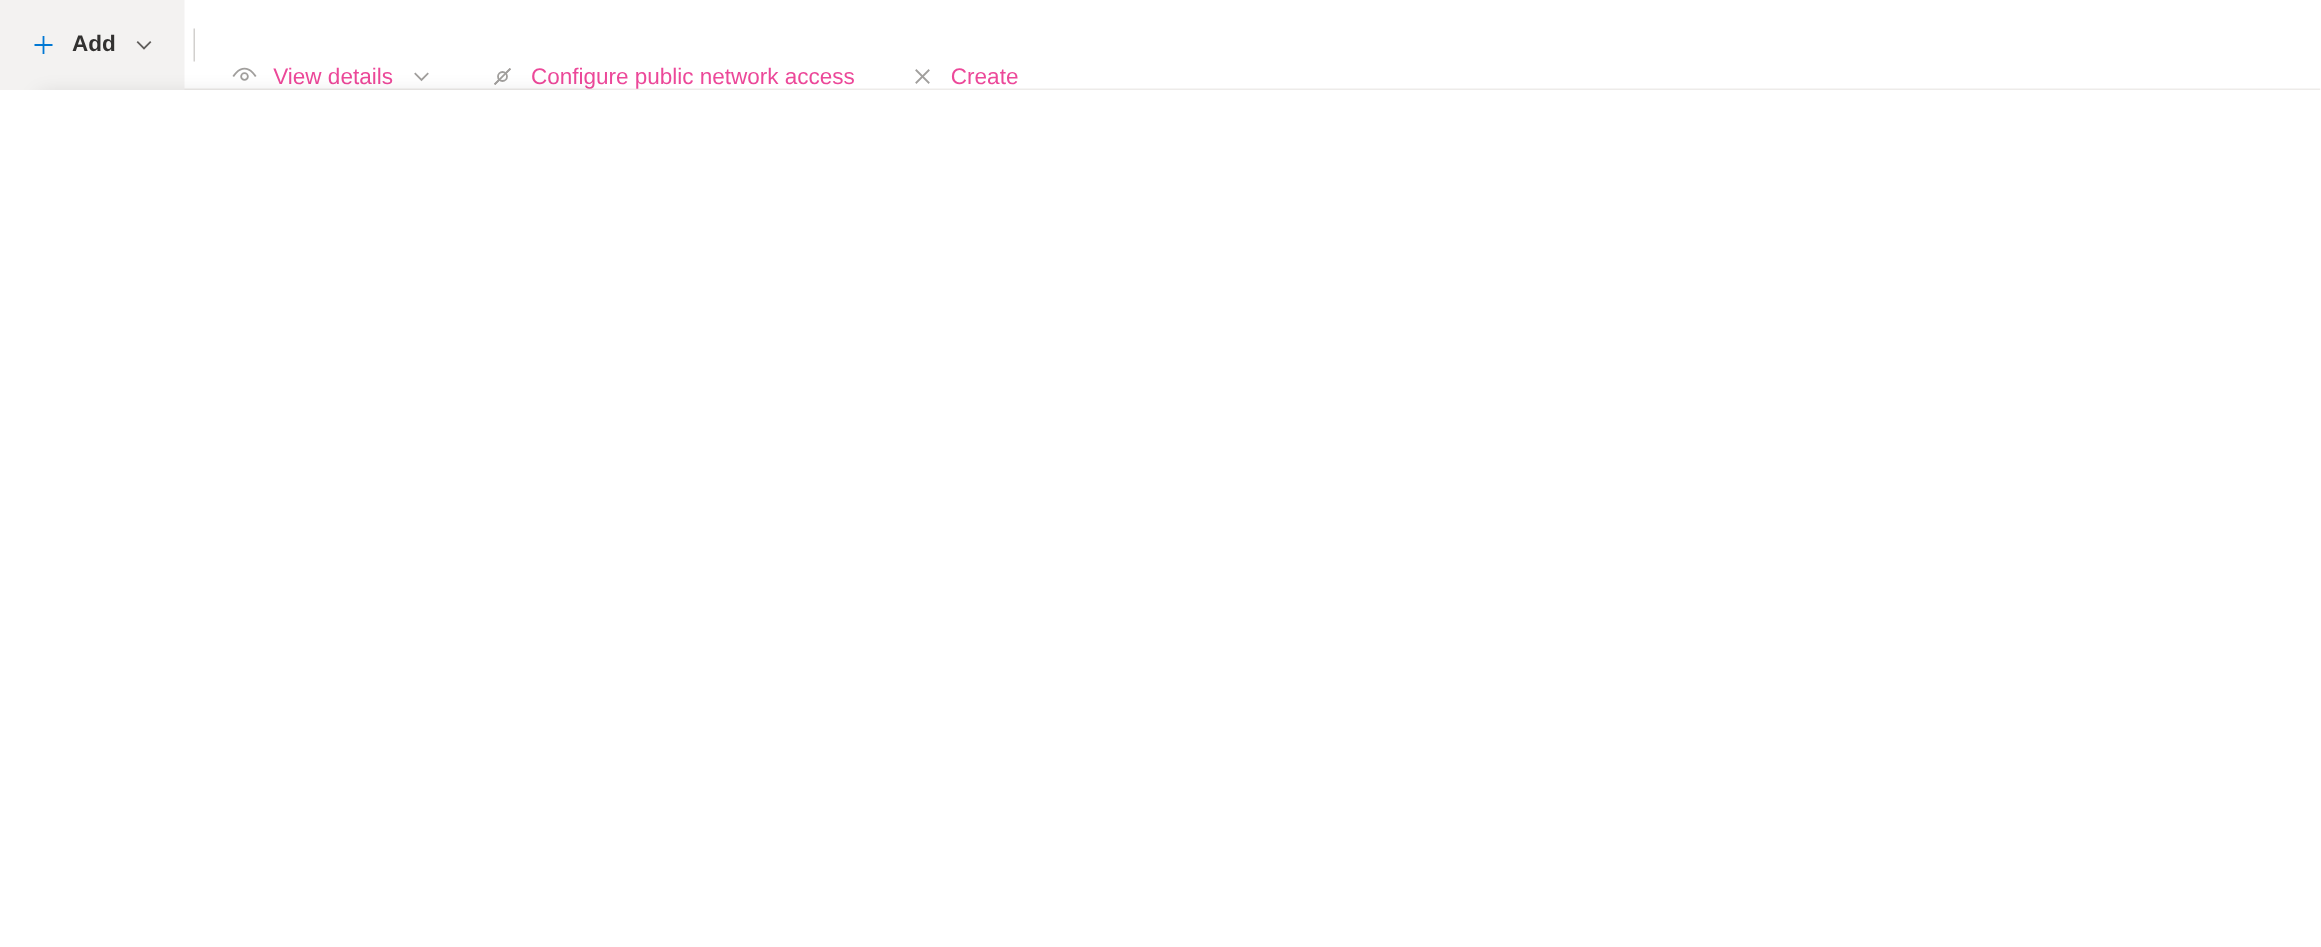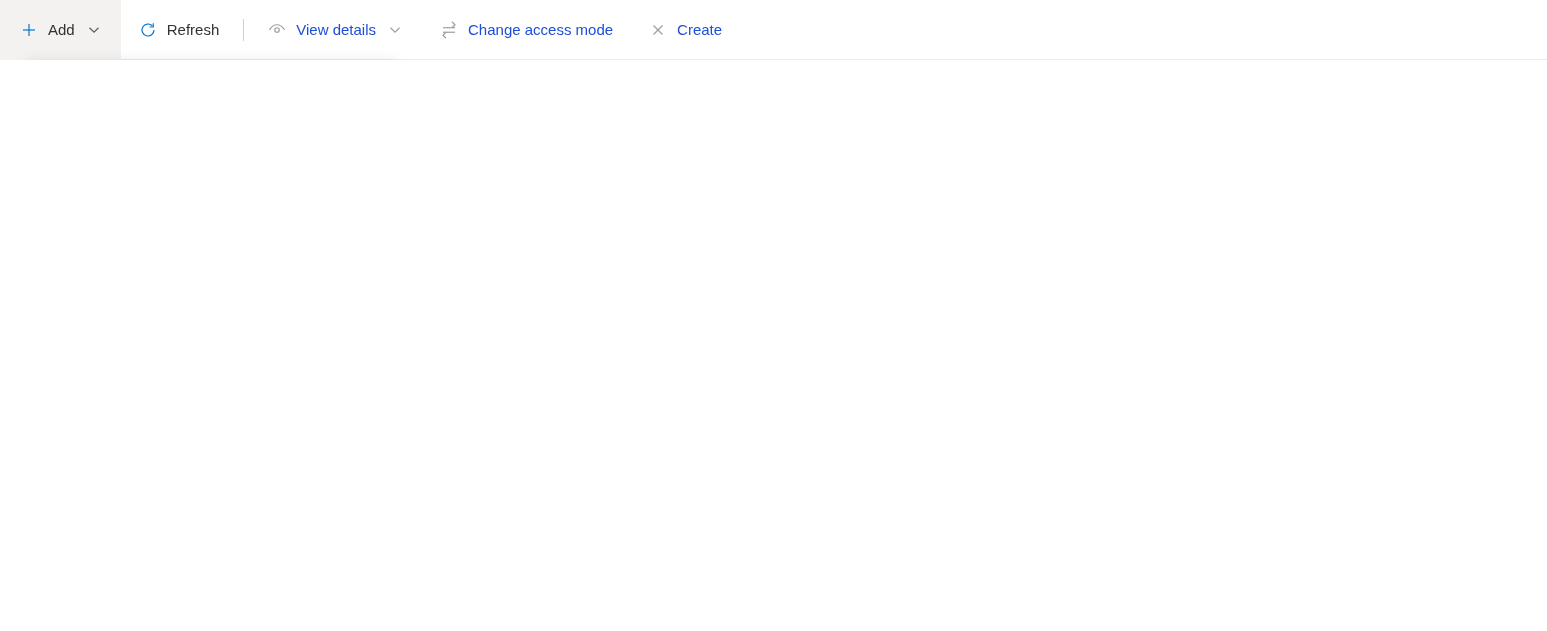--- a/index.html
+++ b/index.html
@@ -26,24 +26,26 @@
     padding: 0 18px;
     color: #323130;
     cursor: pointer;
     gap: 10px;
     font-size: 15px;
   }
   .tb-btn.add-btn {
     background: #f3f2f1;
     padding-left: 20px;
     padding-right: 18px;
+    font-weight: bold;
   }
   .tb-btn.disabled {
-    color: #1d4ed8;
+    color: #ec4899;
     cursor: default;
+    align-items: flex-end;
   }
   .tb-sep {
     width: 1px;
     height: 22px;
     background: #d2d0ce;
     margin: 0 6px;
   }
   .icon {
     display: inline-flex;
     align-items: center;
@@ -222,60 +224,51 @@
       </svg>
     </span>
     <span>Add</span>
     <span class="icon">
       <svg viewBox="0 0 24 24" fill="none" stroke="#605e5c" stroke-width="1.6">
         <polyline points="6 9 12 15 18 9"></polyline>
       </svg>
     </span>
   </div>
 
-  <div class="tb-btn">
-    <span class="icon">
-      <svg viewBox="0 0 24 24" fill="none" stroke="#0078d4" stroke-width="1.6">
-        <path d="M20 12a8 8 0 1 1-2.34-5.66"></path>
-        <polyline points="19 3 19 8 14 8"></polyline>
-      </svg>
-    </span>
-    <span>Refresh</span>
-  </div>
 
   <div class="tb-sep"></div>
 
   <div class="tb-btn disabled">
     <span class="icon">
       <svg viewBox="0 0 24 24" fill="none" stroke="#a19f9d" stroke-width="1.6">
         <path d="M2 12s4-7 10-7 10 7 10 7"></path>
         <circle cx="12" cy="12" r="3"></circle>
       </svg>
     </span>
     <span>View details</span>
     <span class="icon">
       <svg viewBox="0 0 24 24" fill="none" stroke="#a19f9d" stroke-width="1.6">
         <polyline points="6 9 12 15 18 9"></polyline>
       </svg>
     </span>
   </div>
 
-
-
   <div class="tb-btn disabled">
     <span class="icon">
       <svg viewBox="0 0 24 24" fill="none" stroke="#a19f9d" stroke-width="1.6">
-        <line x1="4" y1="9" x2="20" y2="9"></line>
-          <polyline points="16 5 20 9 16 13" transform="translate(0,-4)"></polyline>
-        <line x1="20" y1="15" x2="4" y2="15"></line>
-          <polyline points="8 19 4 15 8 11" transform="translate(0,4)"></polyline>
-      </svg>
-    </span>
-    <span>Change access mode</span>
-  </div>
+        <path d="M9 15l-4 4"></path>
+          <path d="M15 9l4-4"></path>
+        <circle cx="12" cy="12" r="4"></circle>
+        <line x1="5" y1="19" x2="19" y2="5"></line>
+      </svg>
+    </span>
+    <span>Configure public network access</span>
+  </div>
+
+
 
   <div class="tb-btn disabled">
     <span class="icon">
       <svg viewBox="0 0 24 24" fill="none" stroke="#a19f9d" stroke-width="1.6">
         <line x1="6" y1="6" x2="18" y2="18"></line>
           <line x1="6" y1="18" x2="18" y2="6"></line>
       </svg>
     </span>
     <span>Create</span>
   </div>

